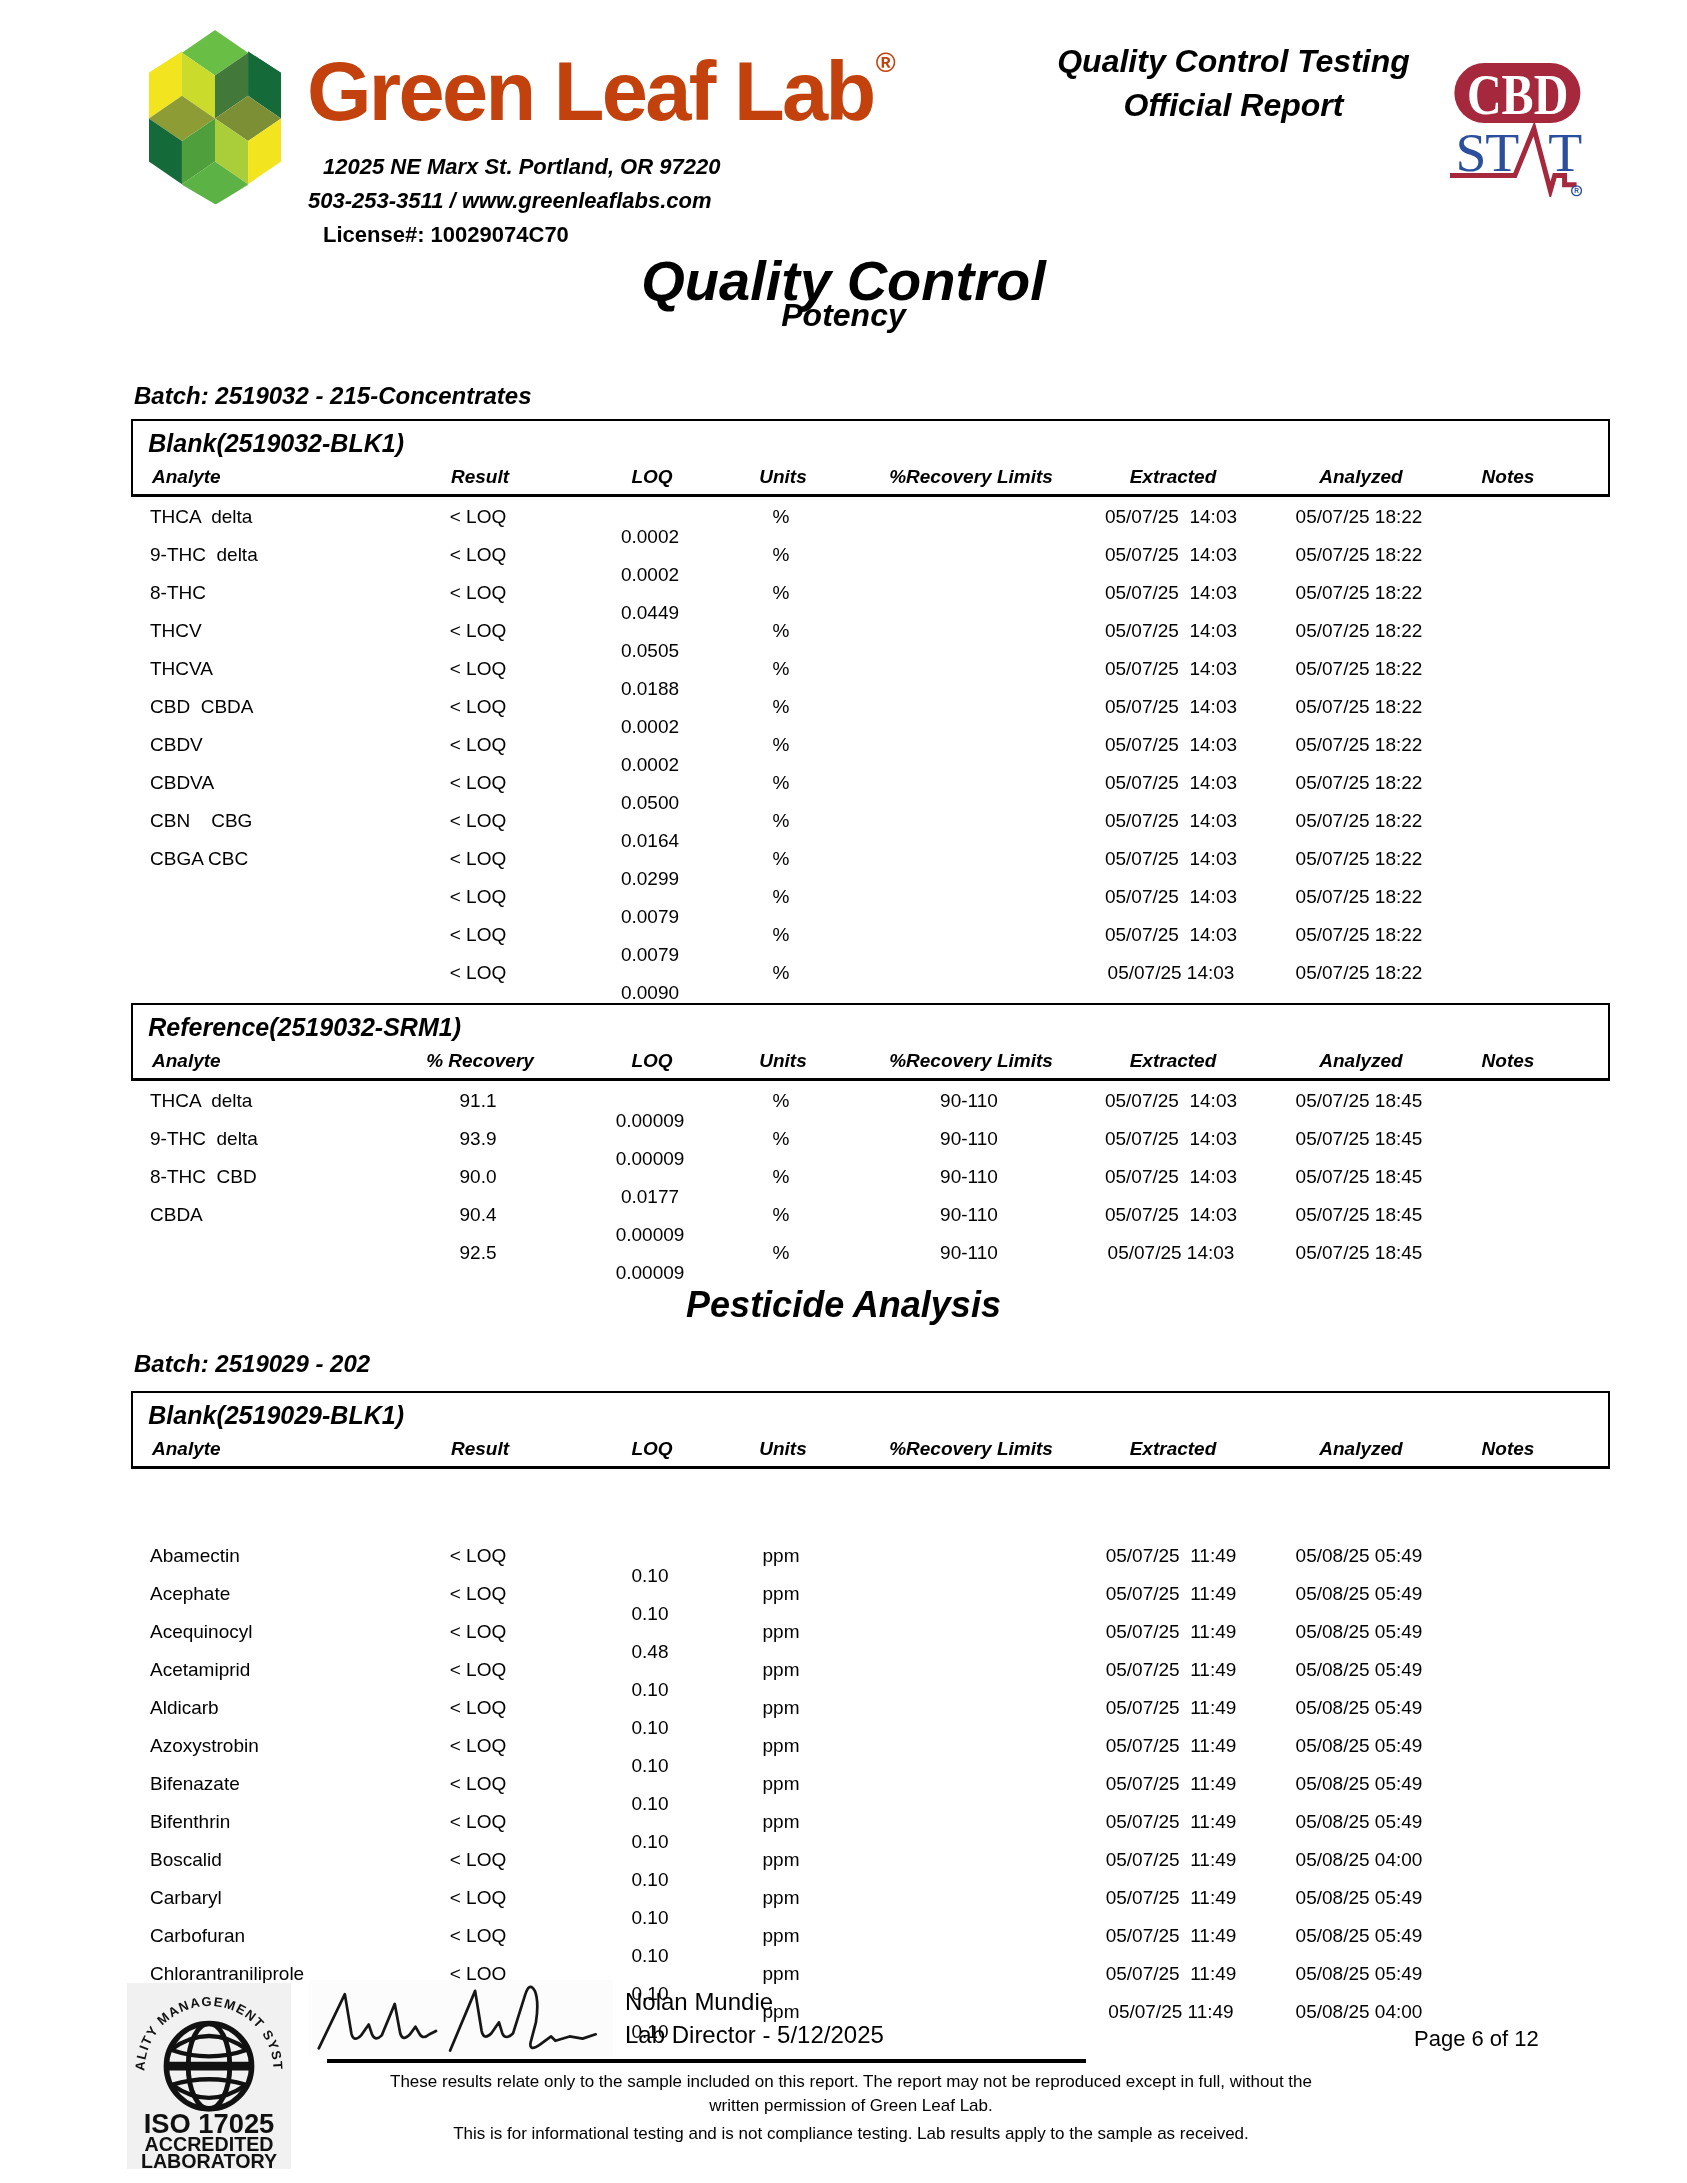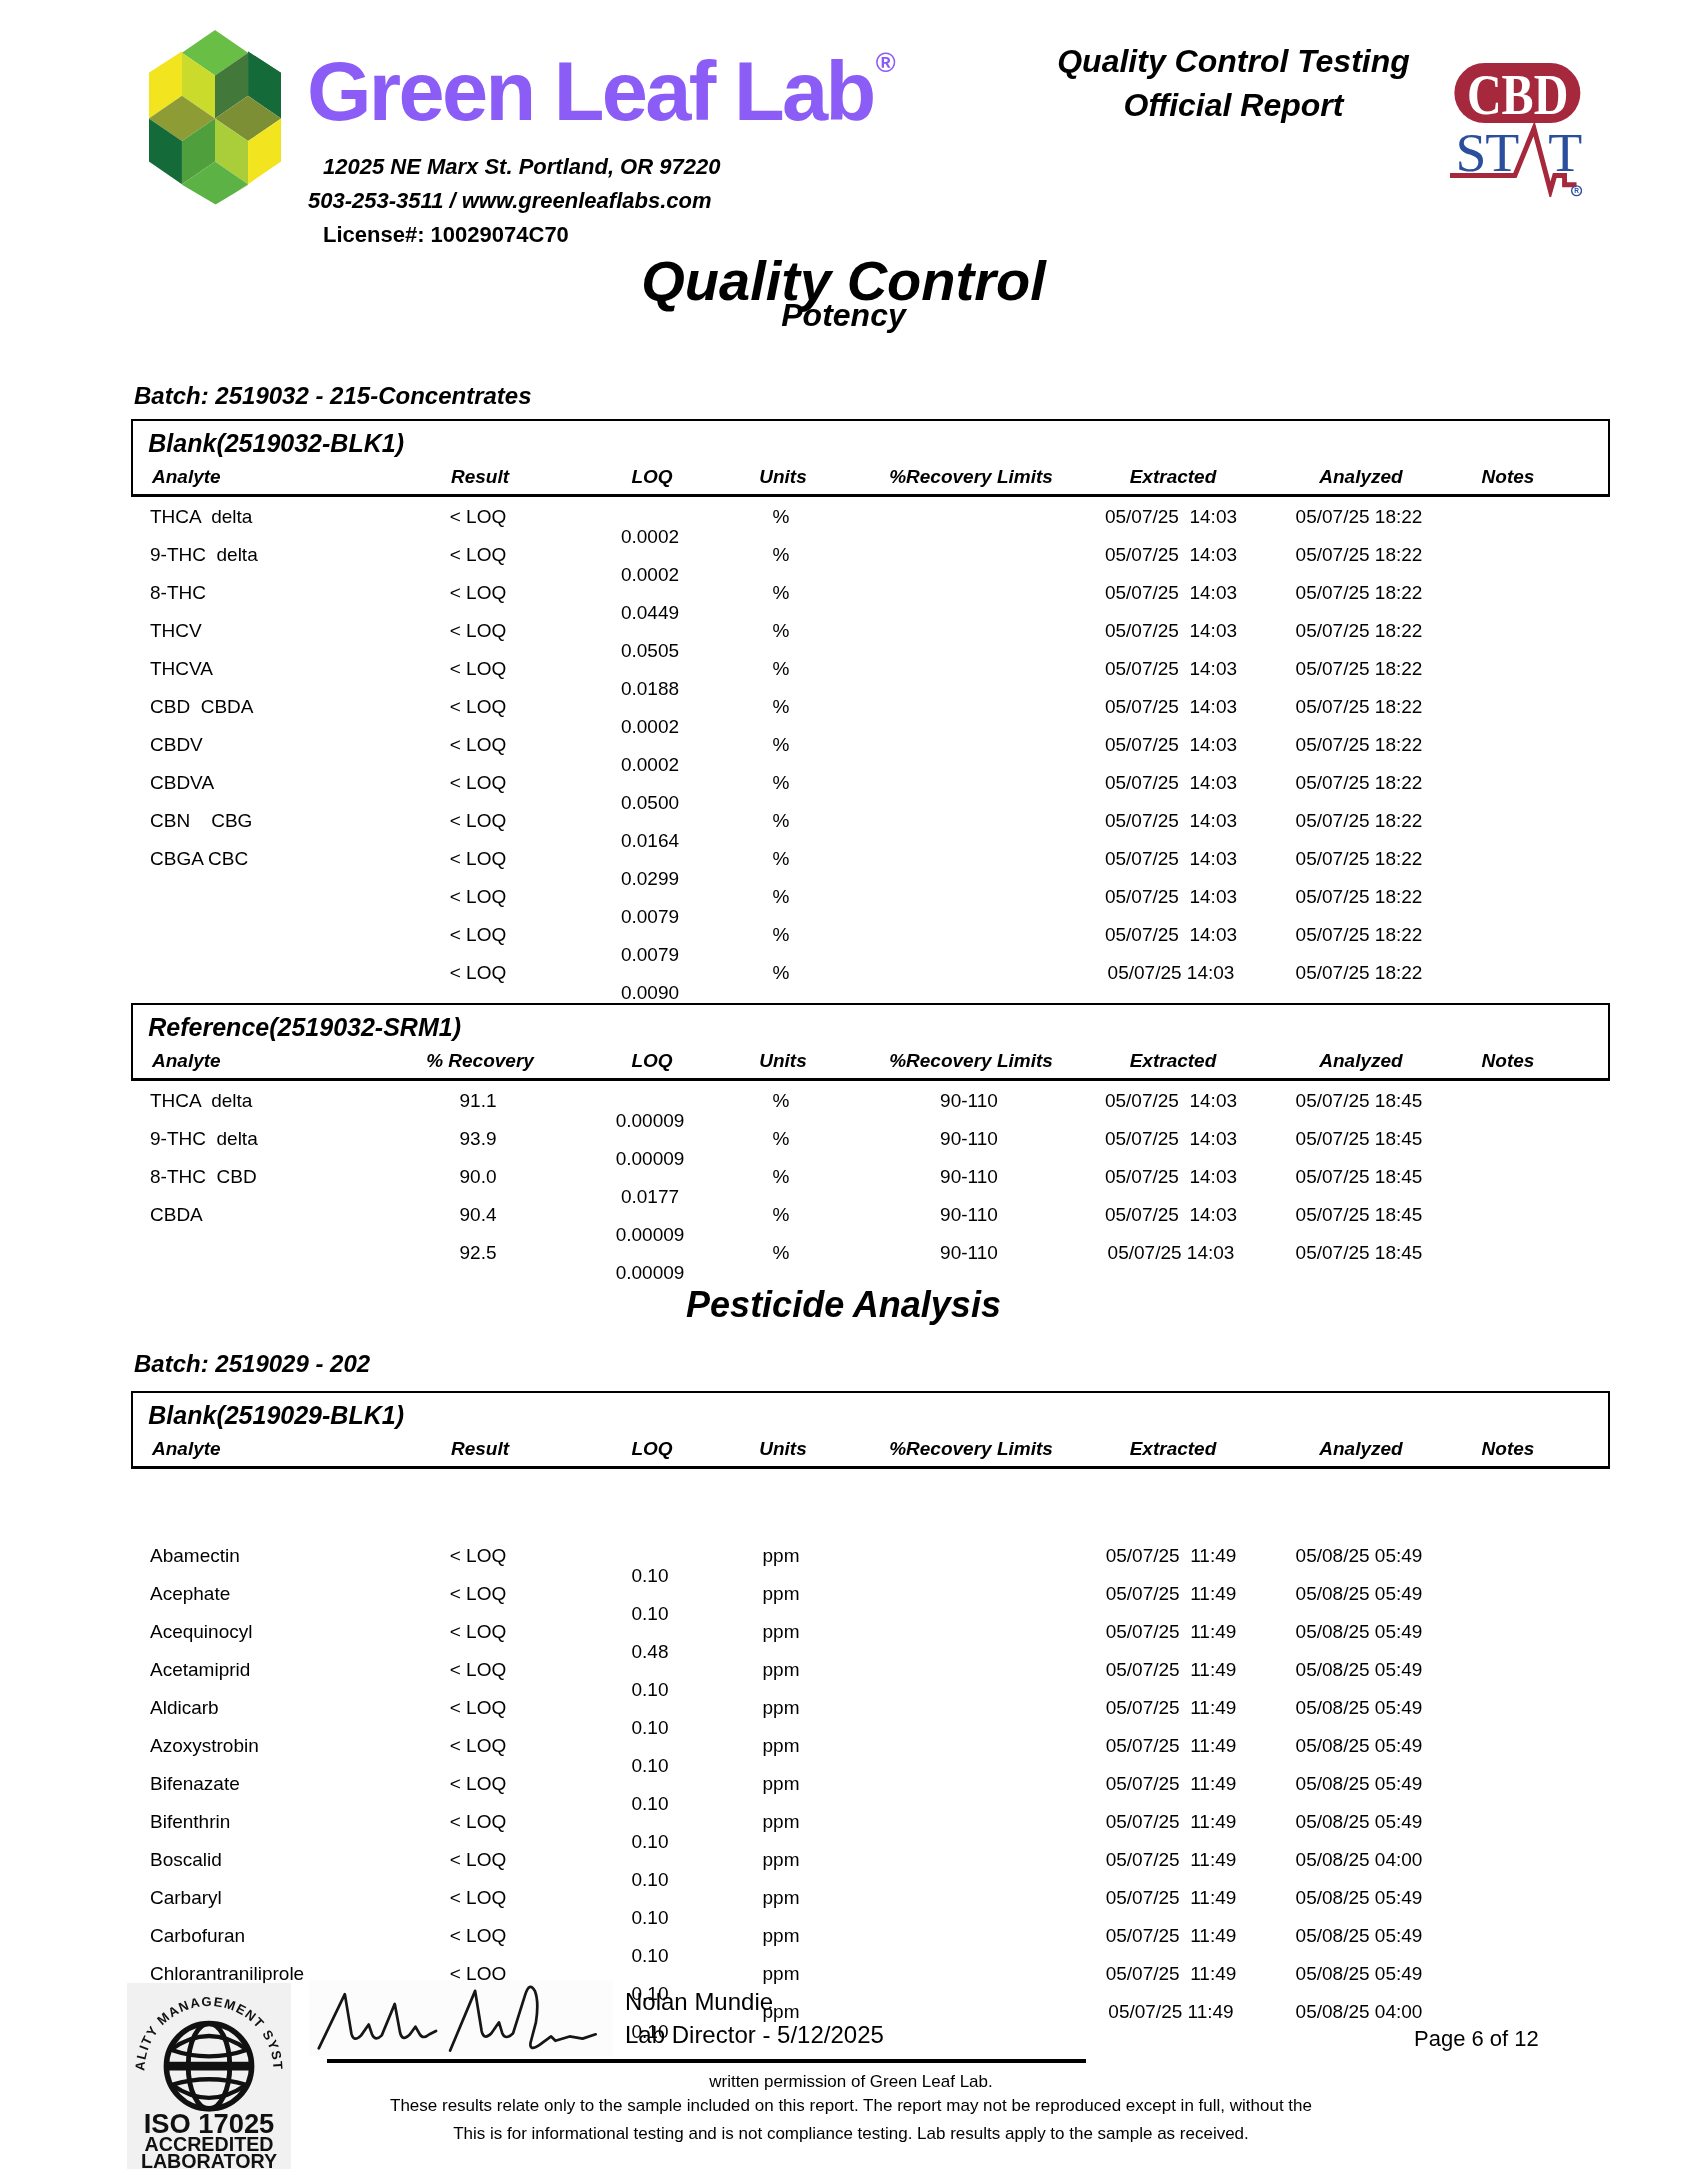--- a/index.html
+++ b/index.html
@@ -2,21 +2,21 @@
 <html style="font-size:8.7px"><head>
 <meta charset="utf-8">
 <style>
   html,body{margin:0;padding:0;background:#ffffff;}
   body{width:1687px;height:2183px;position:relative;font-family:"Liberation Sans","DejaVu Sans",sans-serif;color:#000;overflow:hidden;}
   .abs{position:absolute;}
   .bi{font-weight:bold;font-style:italic;}
   .b{font-weight:bold;margin-left:15px;}
   
   .gem{left:133px;top:24.6px;width:164px;height:184px;}
-  .brand{left:307px;top:50px;font-size:83px;font-weight:bold;letter-spacing:-2.7px;color:#8b5cf6;line-height:1;white-space:nowrap;}
+  .brand{left:307px;top:50px;font-size:83px;font-weight:bold;letter-spacing:-2.7px;color:#c2410c;line-height:1;white-space:nowrap;}
   .brand .reg{font-size:27px;position:relative;top:-48px;left:2.2px;letter-spacing:0;}
   .addr1{left:308px;top:154px;font-size:22px;margin-left:15px;}
   .addr2{left:308px;top:188px;font-size:22px;}
   .lic{left:308px;top:222px;font-size:22px;}
   .rt1{left:1015px;top:43px;width:437px;text-align:center;font-size:32px;}
   .rt2{left:1015px;top:87px;width:437px;text-align:center;font-size:32px;}
   .cbdstat{left:1450px;top:59px;width:132px;height:138px;}
   
   .t-qc{left:0;top:248px;width:1687px;text-align:center;font-size:56px;}
   .t-pot{left:0;top:297px;width:1687px;text-align:center;font-size:32px;}
@@ -496,17 +496,17 @@
   <path d="M18,126 L66,26 L78,98 Q82,116 96,102 L110,82 L116,100 Q122,114 134,102 L158,44 L168,98 Q172,114 186,100 L196,86 L204,100 Q210,110 222,100 L234,94" fill="none" stroke="#161616" stroke-width="5" stroke-linecap="round" stroke-linejoin="round"></path>
   <path d="M260,130 L306,20 L318,94 Q322,112 336,98 L350,78 L356,98 Q362,112 376,98 L398,28 Q406,2 416,20 Q424,40 418,78 L408,116 Q406,132 424,120 L446,104 L454,112 L480,104 L504,108 L528,100" fill="none" stroke="#161616" stroke-width="5" stroke-linecap="round" stroke-linejoin="round"></path>
 </svg>
 
 <div class="abs signame">Nolan Mundie</div>
 <div class="abs sigtitle">Lab Director - 5/12/2025</div>
 <div class="abs sigline"></div>
 <div class="abs pagenum">Page 6 of 12</div>
 
 <div class="abs disc disc1">
+  <div>These results relate only to the sample included on this report. The report may not be reproduced except in full, without the</div>
   <div>written permission of Green Leaf Lab.</div>
-  <div>These results relate only to the sample included on this report. The report may not be reproduced except in full, without the</div>
 </div>
 <div class="abs disc disc3">This is for informational testing and is not compliance testing. Lab results apply to the sample as received.</div>
 
 
 </body></html>

